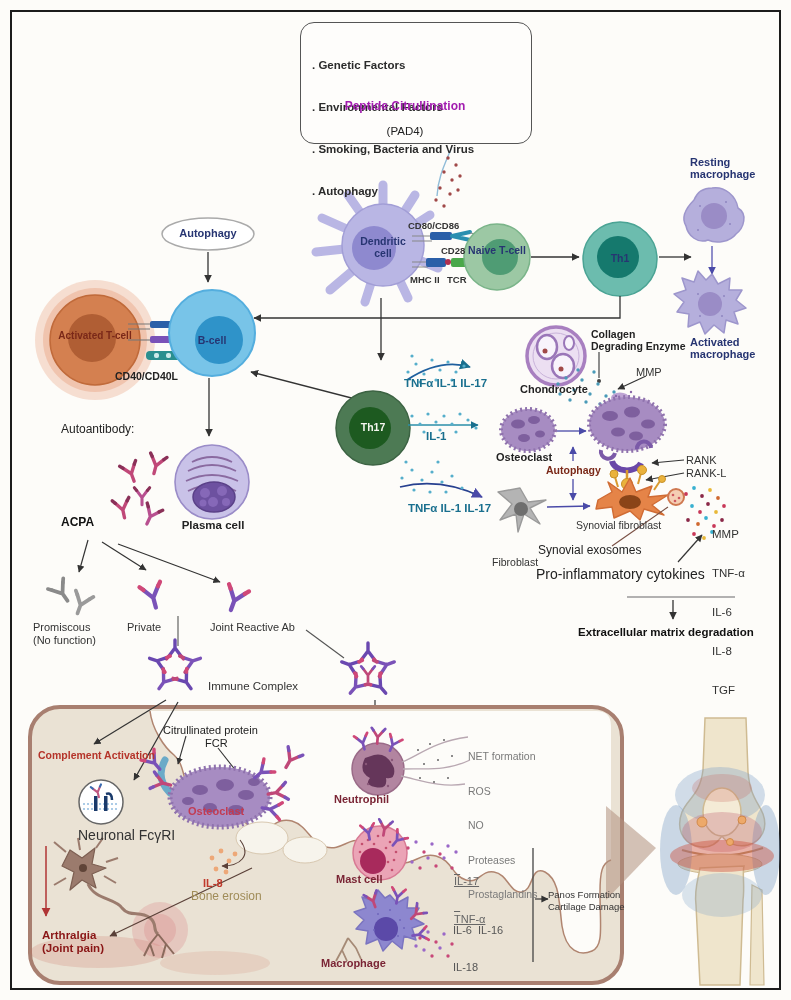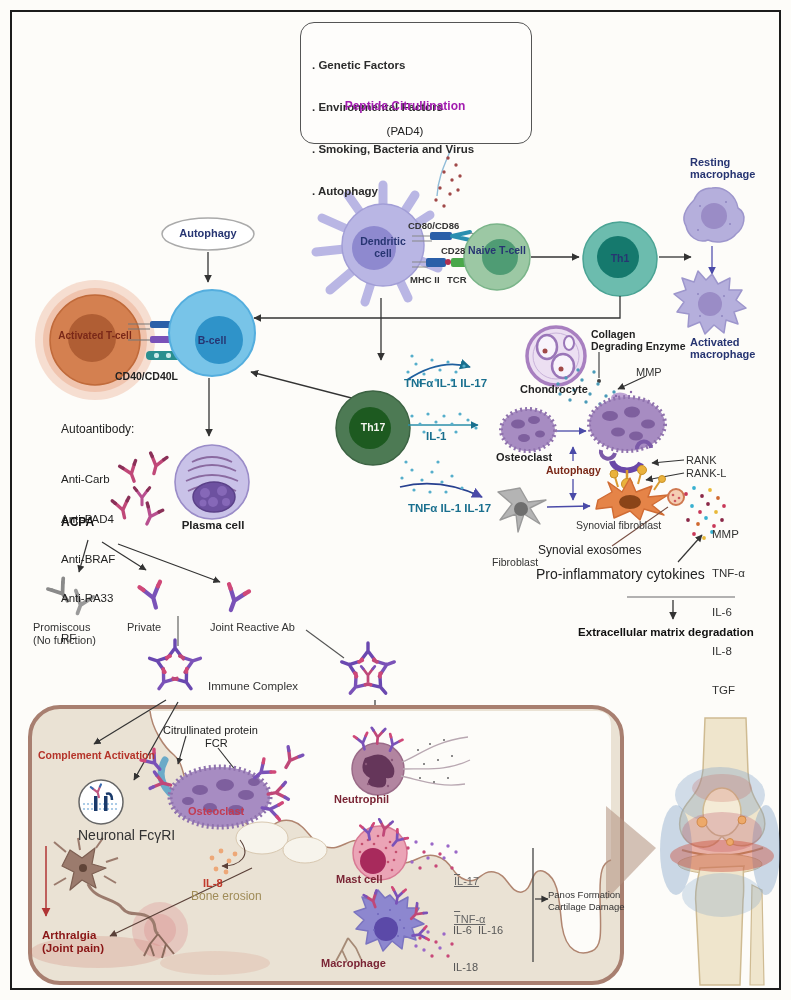--- a/index.html
+++ b/index.html
@@ -621,27 +621,20 @@
 <div class="lbl c b navy wrap" style="left:468px;top:245px;width:58px;font-size:10.5px;line-height:11.5px;">Naive T-cell</div>
 <div class="lbl c b navy" style="left:598px;top:252px;width:44px;font-size:10.5px;">Th1</div>
 <div class="lbl b navy wrap" style="left:690px;top:156px;width:80px;font-size:11px;line-height:12px;">Resting macrophage</div>
 <div class="lbl b navy wrap" style="left:690px;top:336px;width:86px;font-size:11px;line-height:12px;">Activated macrophage</div>
 <div class="lbl c b navy" style="left:171px;top:227px;width:74px;font-size:11px;">Autophagy</div>
 <div class="lbl c b rust wrap" style="left:58px;top:330px;width:74px;font-size:10px;line-height:11px;">Activated T-cell</div>
 <div class="lbl c b navy" style="left:183px;top:334px;width:58px;font-size:10.5px;">B-cell</div>
 <div class="lbl b" style="left:115px;top:370px;font-size:10.5px;color:#222;">CD40/CD40L</div>
 
 <div class="lbl" style="left:61px;top:423px;font-size:12px;color:#222;">Autoantibody:</div>
-<div class="lbl list" style="left:61px;top:447px;font-size:11.5px;color:#222;line-height:13.2px;">
-  <div>Anti-Carb</div>
-  <div>Anti-PAD4</div>
-  <div>Anti-BRAF</div>
-  <div>Anti-RA33</div>
-  <div>RF</div>
-</div>
 <div class="lbl b" style="left:61px;top:516px;font-size:12px;color:#111;">ACPA</div>
 <div class="lbl c b" style="left:168px;top:519px;width:90px;font-size:11.5px;color:#222;">Plasma cell</div>
 
 <div class="lbl" style="left:33px;top:621px;font-size:11px;">Promiscous</div>
 <div class="lbl" style="left:33px;top:634px;font-size:11px;">(No function)</div>
 <div class="lbl" style="left:127px;top:621px;font-size:11px;">Private</div>
 <div class="lbl" style="left:210px;top:621px;font-size:11px;">Joint Reactive Ab</div>
 <div class="lbl" style="left:208px;top:680px;font-size:11.5px;">Immune Complex</div>
 
 <div class="lbl c b white" style="left:351px;top:421px;width:44px;font-size:10.5px;">Th17</div>
@@ -672,20 +665,27 @@
 <div class="lbl" style="left:163px;top:724px;font-size:11px;color:#222;">Citrullinated protein</div>
 <div class="lbl" style="left:205px;top:737px;font-size:11px;color:#222;">FCR</div>
 <div class="lbl b red" style="left:38px;top:749px;font-size:10.5px;">Complement Activation</div>
 <div class="lbl b" style="left:188px;top:805px;font-size:11px;color:#c23b52;">Osteoclast</div>
 <div class="lbl" style="left:78px;top:827px;font-size:14px;text-align:right;">Neuronal FcγRI</div>
 <div class="lbl b" style="left:203px;top:877px;font-size:11px;color:#c0392b;">IL-8</div>
 <div class="lbl khaki" style="left:191px;top:890px;font-size:12px;">Bone erosion</div>
 <div class="lbl b dred" style="left:42px;top:929px;font-size:11.5px;">Arthralgia</div>
 <div class="lbl b dred" style="left:42px;top:942px;font-size:11.5px;">(Joint pain)</div>
 <div class="lbl b maroon" style="left:334px;top:793px;font-size:11px;">Neutrophil</div>
+<div class="lbl list gray" style="left:468px;top:728px;font-size:10.5px;line-height:11.5px;">
+  <div>NET formation</div>
+  <div>ROS</div>
+  <div>NO</div>
+  <div>Proteases</div>
+  <div>Prostaglandins</div>
+</div>
 <div class="lbl b maroon" style="left:336px;top:873px;font-size:11px;">Mast cell</div>
 <div class="lbl list" style="left:454px;top:850px;font-size:11px;line-height:12.5px;color:#666;text-decoration:underline;">
   <div>IL-17</div>
   <div>TNF-α</div>
 </div>
 <div class="lbl b maroon" style="left:321px;top:957px;font-size:11px;">Macrophage</div>
 <div class="lbl list" style="left:453px;top:900px;font-size:11px;line-height:12.2px;color:#555;">
   <div>IL-6  IL-16</div>
   <div>IL-18</div>
   <div>TNF-α</div>

